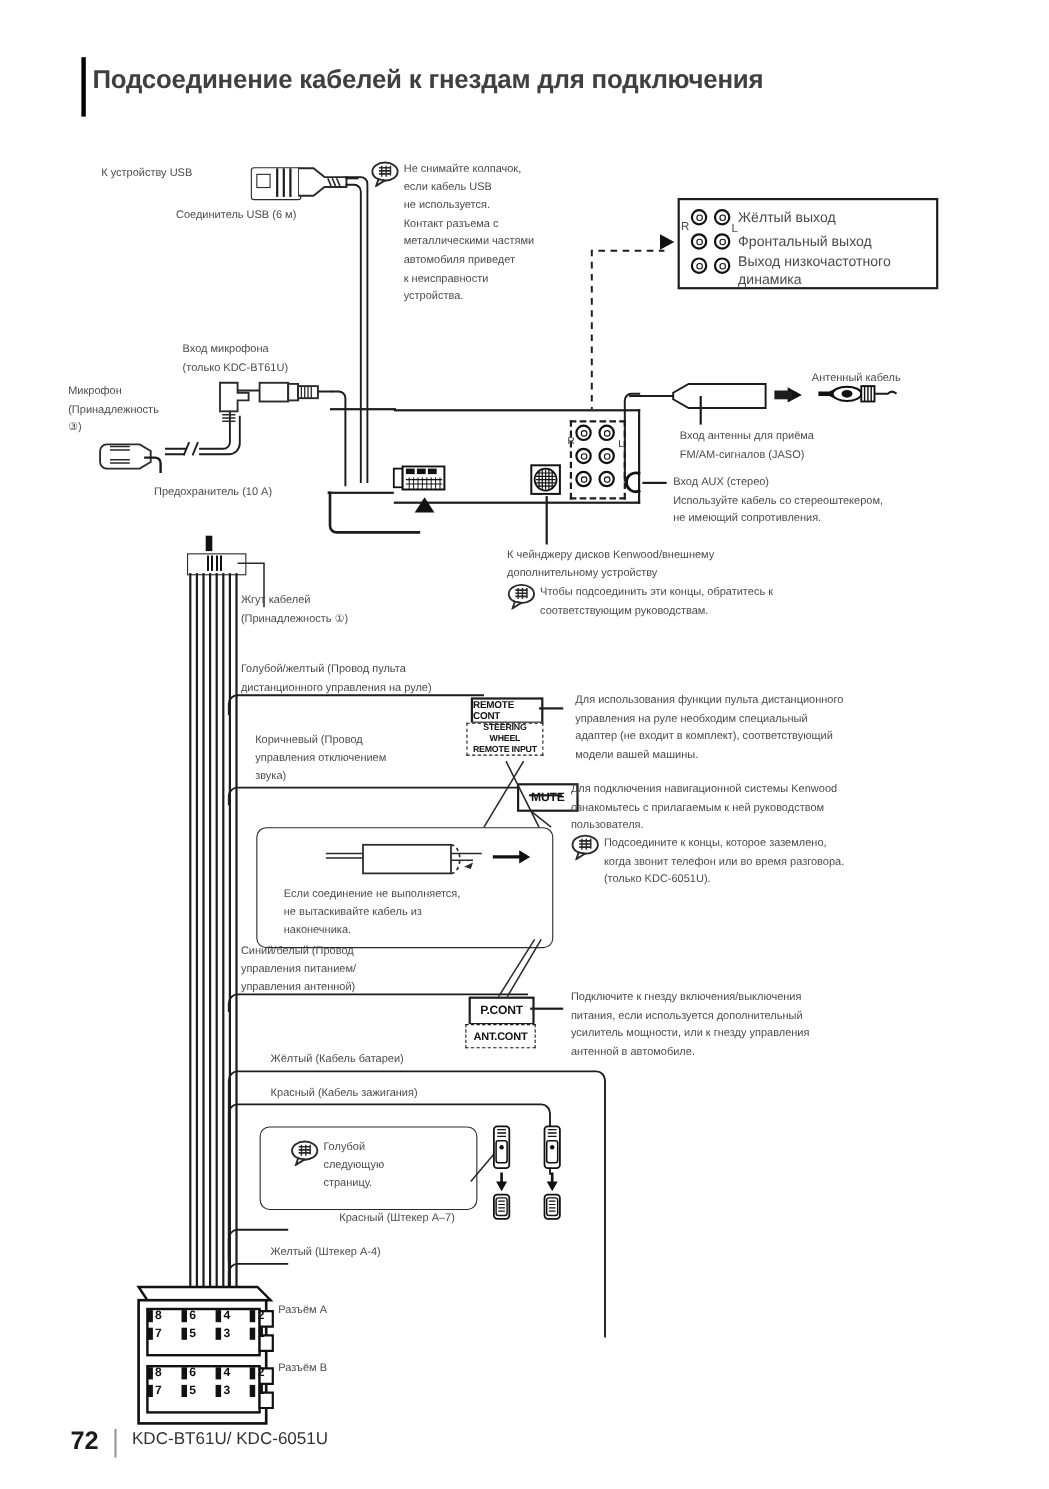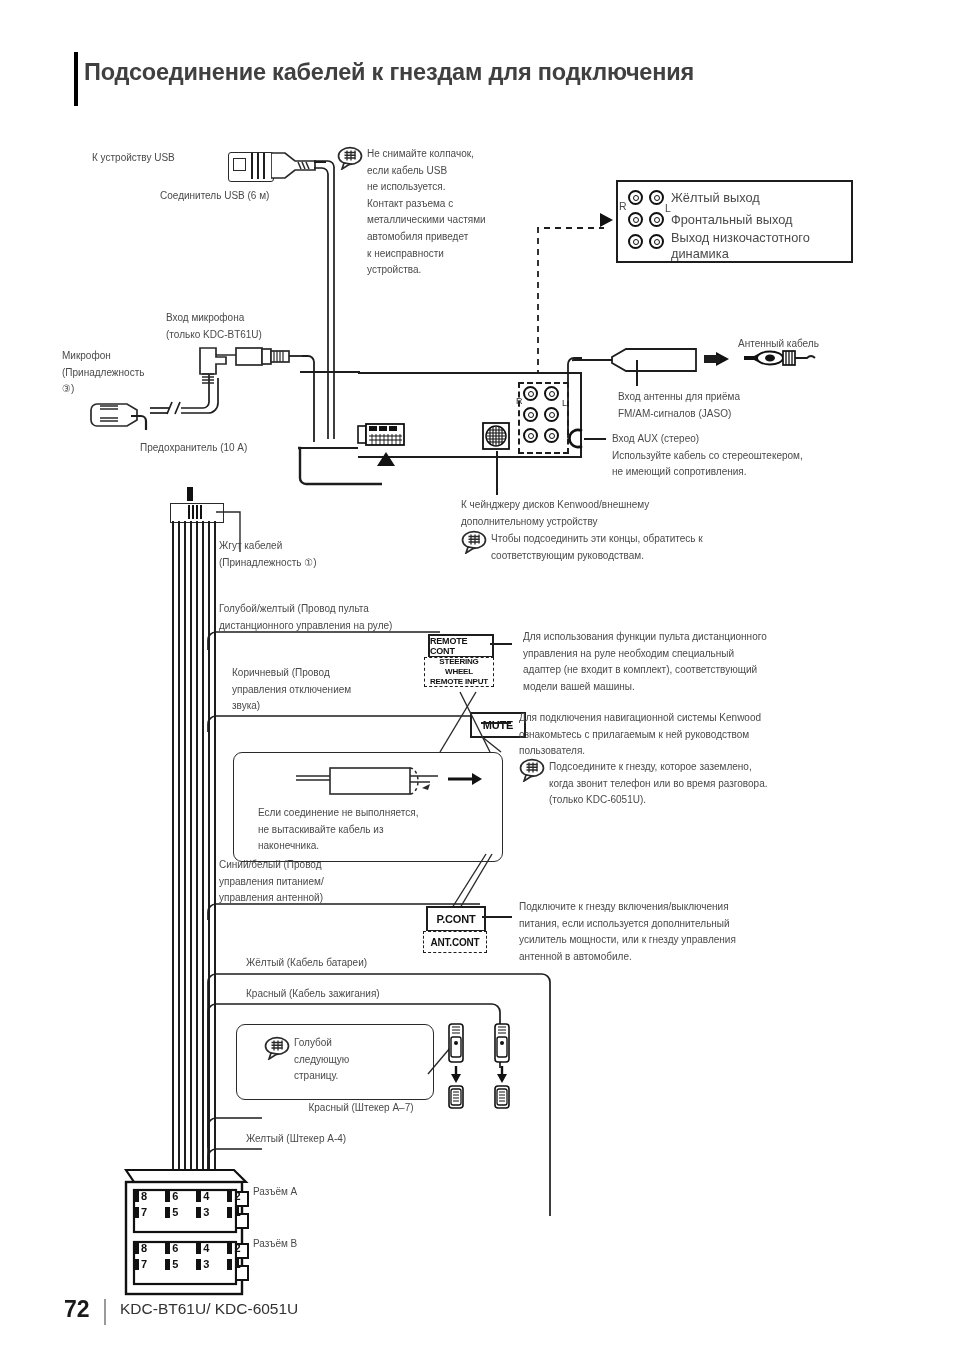--- a/index.html
+++ b/index.html
@@ -286,21 +286,21 @@
 ознакомьтесь с прилагаемым к ней руководством
 пользователя.</div>
 <div class="note-ic" style="left:519px;top:758px;">
   <svg width="28" height="24" viewBox="0 0 28 24">
     <ellipse cx="13" cy="10" rx="11.5" ry="8.3" fill="#fff" stroke="#2a2a2a" stroke-width="1.7"></ellipse>
     <path d="M7,17 L5,23 L13,18 Z" fill="#fff" stroke="#2a2a2a" stroke-width="1.7"></path>
     <path d="M7.5,6.5 h11 M7.5,9.3 h11 M7.5,12.1 h11" stroke="#2a2a2a" stroke-width="1.5"></path>
     <path d="M10,4.6 v10 M14,4.6 v10 M18,4.6 v9" stroke="#2a2a2a" stroke-width="1.3"></path>
   </svg>
 </div>
-<div class="abs txt" style="left:549px;top:759px;width:360px;">Подсоедините к гнезду, которое заземлено,
+<div class="abs txt" style="left:549px;top:759px;width:360px;">Подсоедините к концы, которое заземлено,
 когда звонит телефон или во время разговора.
 (только KDC-6051U).</div>
 
 <div class="abs rbox" style="left:233px;top:752px;width:268px;height:108px;"></div>
 
 <svg class="abs" style="left:380px;top:690px;" width="140" height="80">
   <path d="M60,62 L96,2" fill="none" stroke="#2a2a2a" stroke-width="1.4"></path>
   <path d="M110,62 L80,2" fill="none" stroke="#2a2a2a" stroke-width="1.4"></path>
   <path d="M121,62 L101,46" fill="none" stroke="#2a2a2a" stroke-width="1.4"></path>
 </svg>

